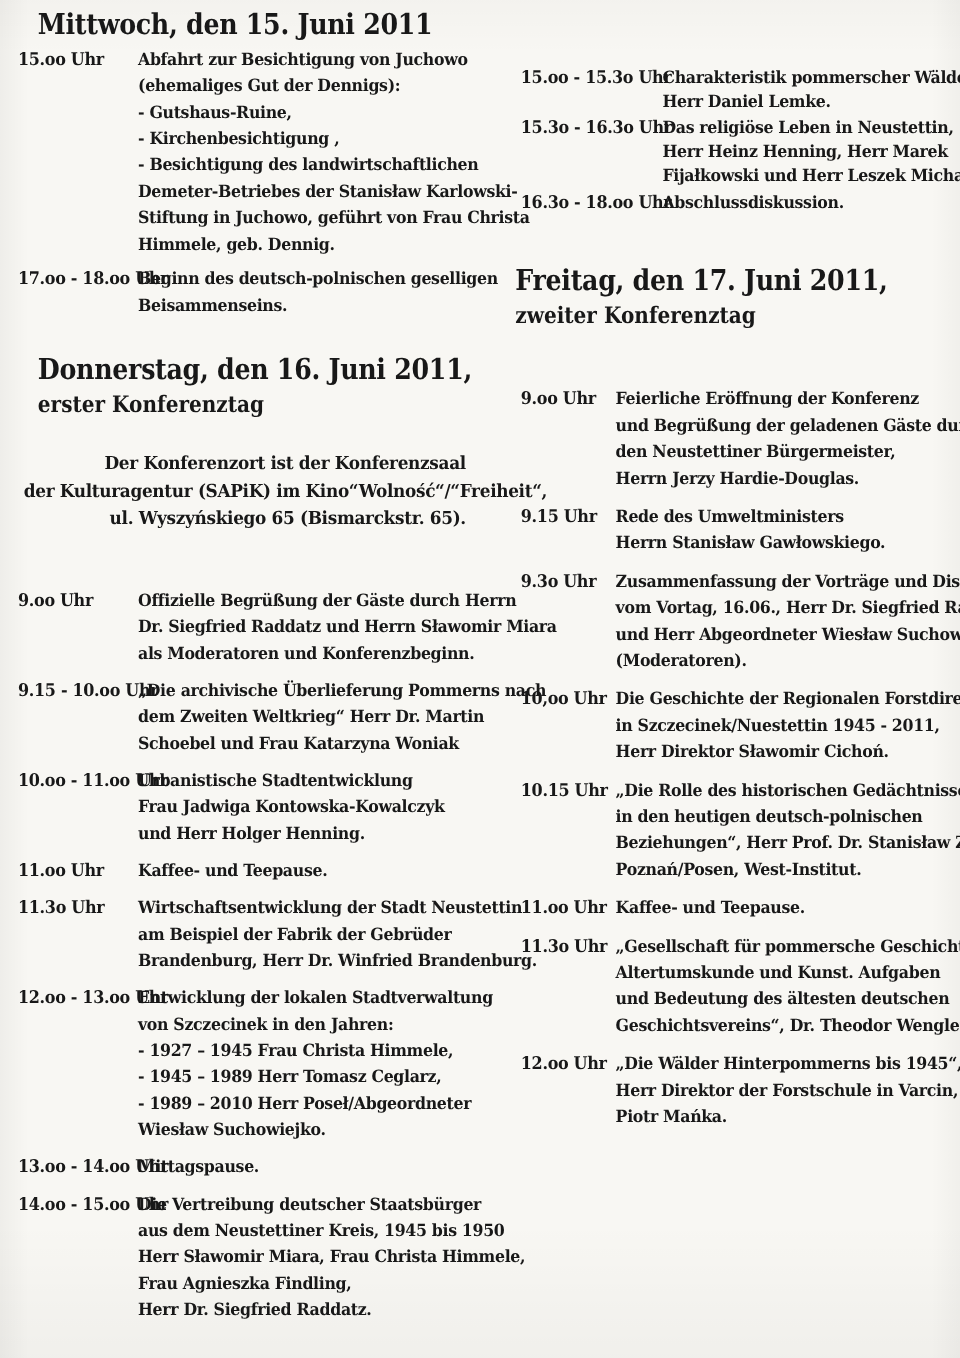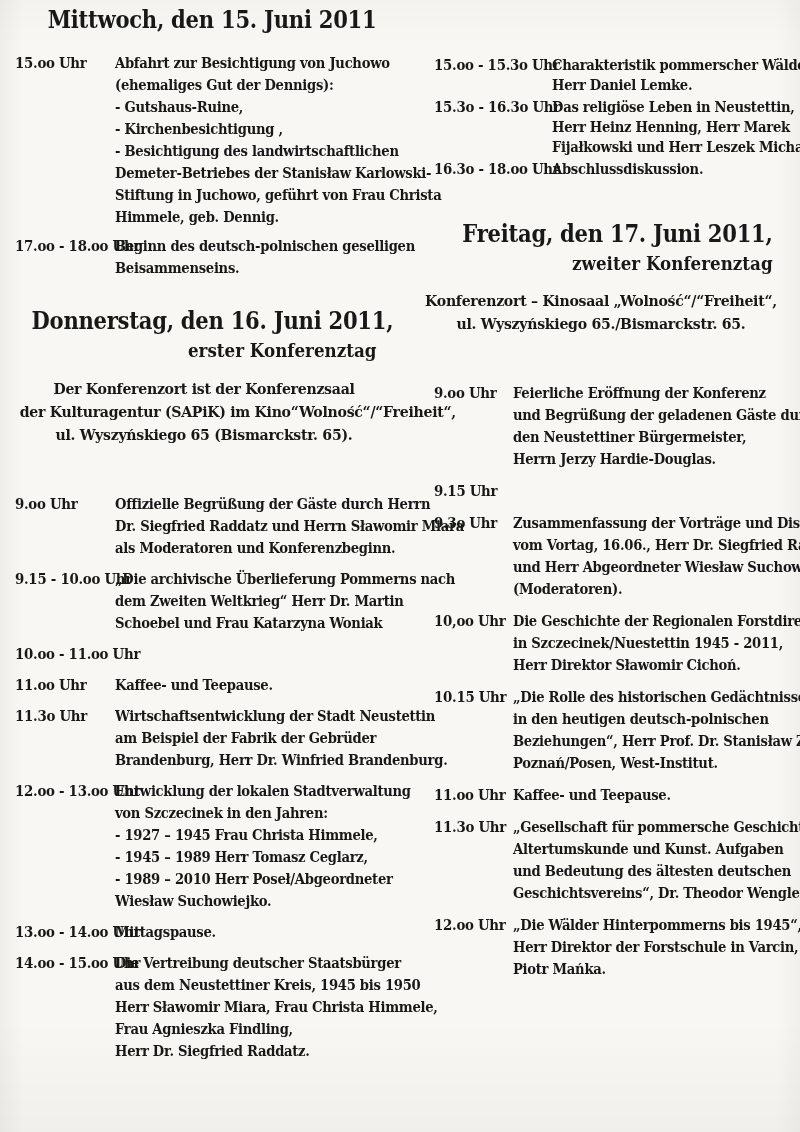--- a/index.html
+++ b/index.html
@@ -13,50 +13,50 @@
   body::before{ 
     content:"";position:absolute;inset:0;pointer-events:none;
     background:
       linear-gradient(90deg, rgba(0,0,0,0.04), rgba(0,0,0,0) 3%, rgba(0,0,0,0) 97%, rgba(0,0,0,0.03)),
       linear-gradient(180deg, rgba(0,0,0,0.02), rgba(0,0,0,0) 4%, rgba(0,0,0,0) 90%, rgba(0,0,0,0.03));
   }
   .column{position:absolute;top:0;}
   .column-left{left:8px;width:392px;}
   .column-right{left:406px;width:390px;}
 
-  .heading{text-align:right;}
+  .heading{text-align:left;}
   .heading-main{
     font-size:24px;line-height:30px;white-space:nowrap;
     transform:scaleX(0.88);transform-origin:center top;letter-spacing:-0.3px;
   }
   .heading-sub{
     font-size:19px;line-height:25px;margin-top:2px;white-space:nowrap;
     transform:scaleX(0.88);transform-origin:center top;
   }
   .h-mittwoch{margin-top:5px;}
   .h-donnerstag{margin-top:27px;}
   .h-freitag{margin-top:40px;}
 
   .intro{text-align:center;font-size:15px;line-height:23px;letter-spacing:-0.3px;}
-  .intro-l{margin-top:15px;}
+  .intro-l{margin-top:25px;text-align:right;}
   .intro-r{margin-top:14px;}
   .intro-line{white-space:nowrap;transform:scaleX(0.94);transform-origin:center top;}
 
   .sched .item{display:flex;align-items:flex-start;}
   .time{
     flex:0 0 auto;white-space:nowrap;font-size:14.5px;line-height:22px;
     transform:scaleX(0.92);transform-origin:left top;letter-spacing:-0.3px;
   }
   .lines{flex:1 1 auto;min-width:0;}
   .line{
     white-space:nowrap;font-size:14px;line-height:22px;letter-spacing:-0.3px;
     transform:scaleX(0.94);transform-origin:left top;
   }
 
-  .sched-a{margin-top:17px;padding-left:7px;}
+  .sched-a{margin-top:4px;padding-left:7px;}
   .sched-a .time{width:100px;}
   .sched-a .item{margin-bottom:7px;}
 
   .sched-b{margin-top:46px;padding-left:7px;}
   .sched-b .time{width:100px;}
   .sched-b .item{margin-bottom:9px;}
 
   .sched-c{margin-top:55px;padding-left:28px;}
   .sched-c .time{width:118px;line-height:20px;}
   .sched-c .line{line-height:20px;}
@@ -116,20 +116,25 @@
       <div class="item">
         <div class="time">9.15 - 10.oo Uhr</div>
         <div class="lines">
           <div class="line">„Die archivische Überlieferung Pommerns nach</div>
           <div class="line">dem Zweiten Weltkrieg“ Herr Dr. Martin</div>
           <div class="line">Schoebel und Frau Katarzyna Woniak</div>
         </div>
       </div>
       <div class="item">
         <div class="time">10.oo - 11.oo Uhr</div>
+        <div class="lines">
+          <div class="line">Urbanistische Stadtentwicklung</div>
+          <div class="line">Frau Jadwiga Kontowska-Kowalczyk</div>
+          <div class="line">und Herr Holger Henning.</div>
+        </div>
       </div>
       <div class="item">
         <div class="time">11.oo Uhr</div>
         <div class="lines">
           <div class="line">Kaffee- und Teepause.</div>
         </div>
       </div>
       <div class="item">
         <div class="time">11.3o Uhr</div>
         <div class="lines">
@@ -188,36 +193,36 @@
         <div class="time">16.3o - 18.oo Uhr</div>
         <div class="lines">
           <div class="line">Abschlussdiskussion.</div>
         </div>
       </div>
     </div>
     <div class="heading h-freitag">
       <div class="heading-main">Freitag, den 17. Juni 2011,</div>
       <div class="heading-sub">zweiter Konferenztag</div>
     </div>
-    <div class="intro intro-r">
-      <div class="intro-line">Konferenzort – Kinosaal „Wolność“/“Freiheit“,</div>
-      <div class="intro-line">ul. Wyszyńskiego 65./Bismarckstr. 65.</div>
-    </div>
     <div class="sched sched-d">
       <div class="item">
         <div class="time">9.oo Uhr</div>
         <div class="lines">
           <div class="line">Feierliche Eröffnung der Konferenz</div>
           <div class="line">und Begrüßung der geladenen Gäste durch</div>
           <div class="line">den Neustettiner Bürgermeister,</div>
           <div class="line">Herrn Jerzy Hardie-Douglas.</div>
         </div>
       </div>
       <div class="item">
         <div class="time">9.15 Uhr</div>
+        <div class="lines">
+          <div class="line">Rede des Umweltministers</div>
+          <div class="line">Herrn Stanisław Gawłowskiego.</div>
+        </div>
       </div>
       <div class="item">
         <div class="time">9.3o Uhr</div>
         <div class="lines">
           <div class="line">Zusammenfassung der Vorträge und Diskussionen</div>
           <div class="line">vom Vortag, 16.06., Herr Dr. Siegfried Raddatz</div>
           <div class="line">und Herr Abgeordneter Wiesław Suchowiejko</div>
           <div class="line">(Moderatoren).</div>
         </div>
       </div>

